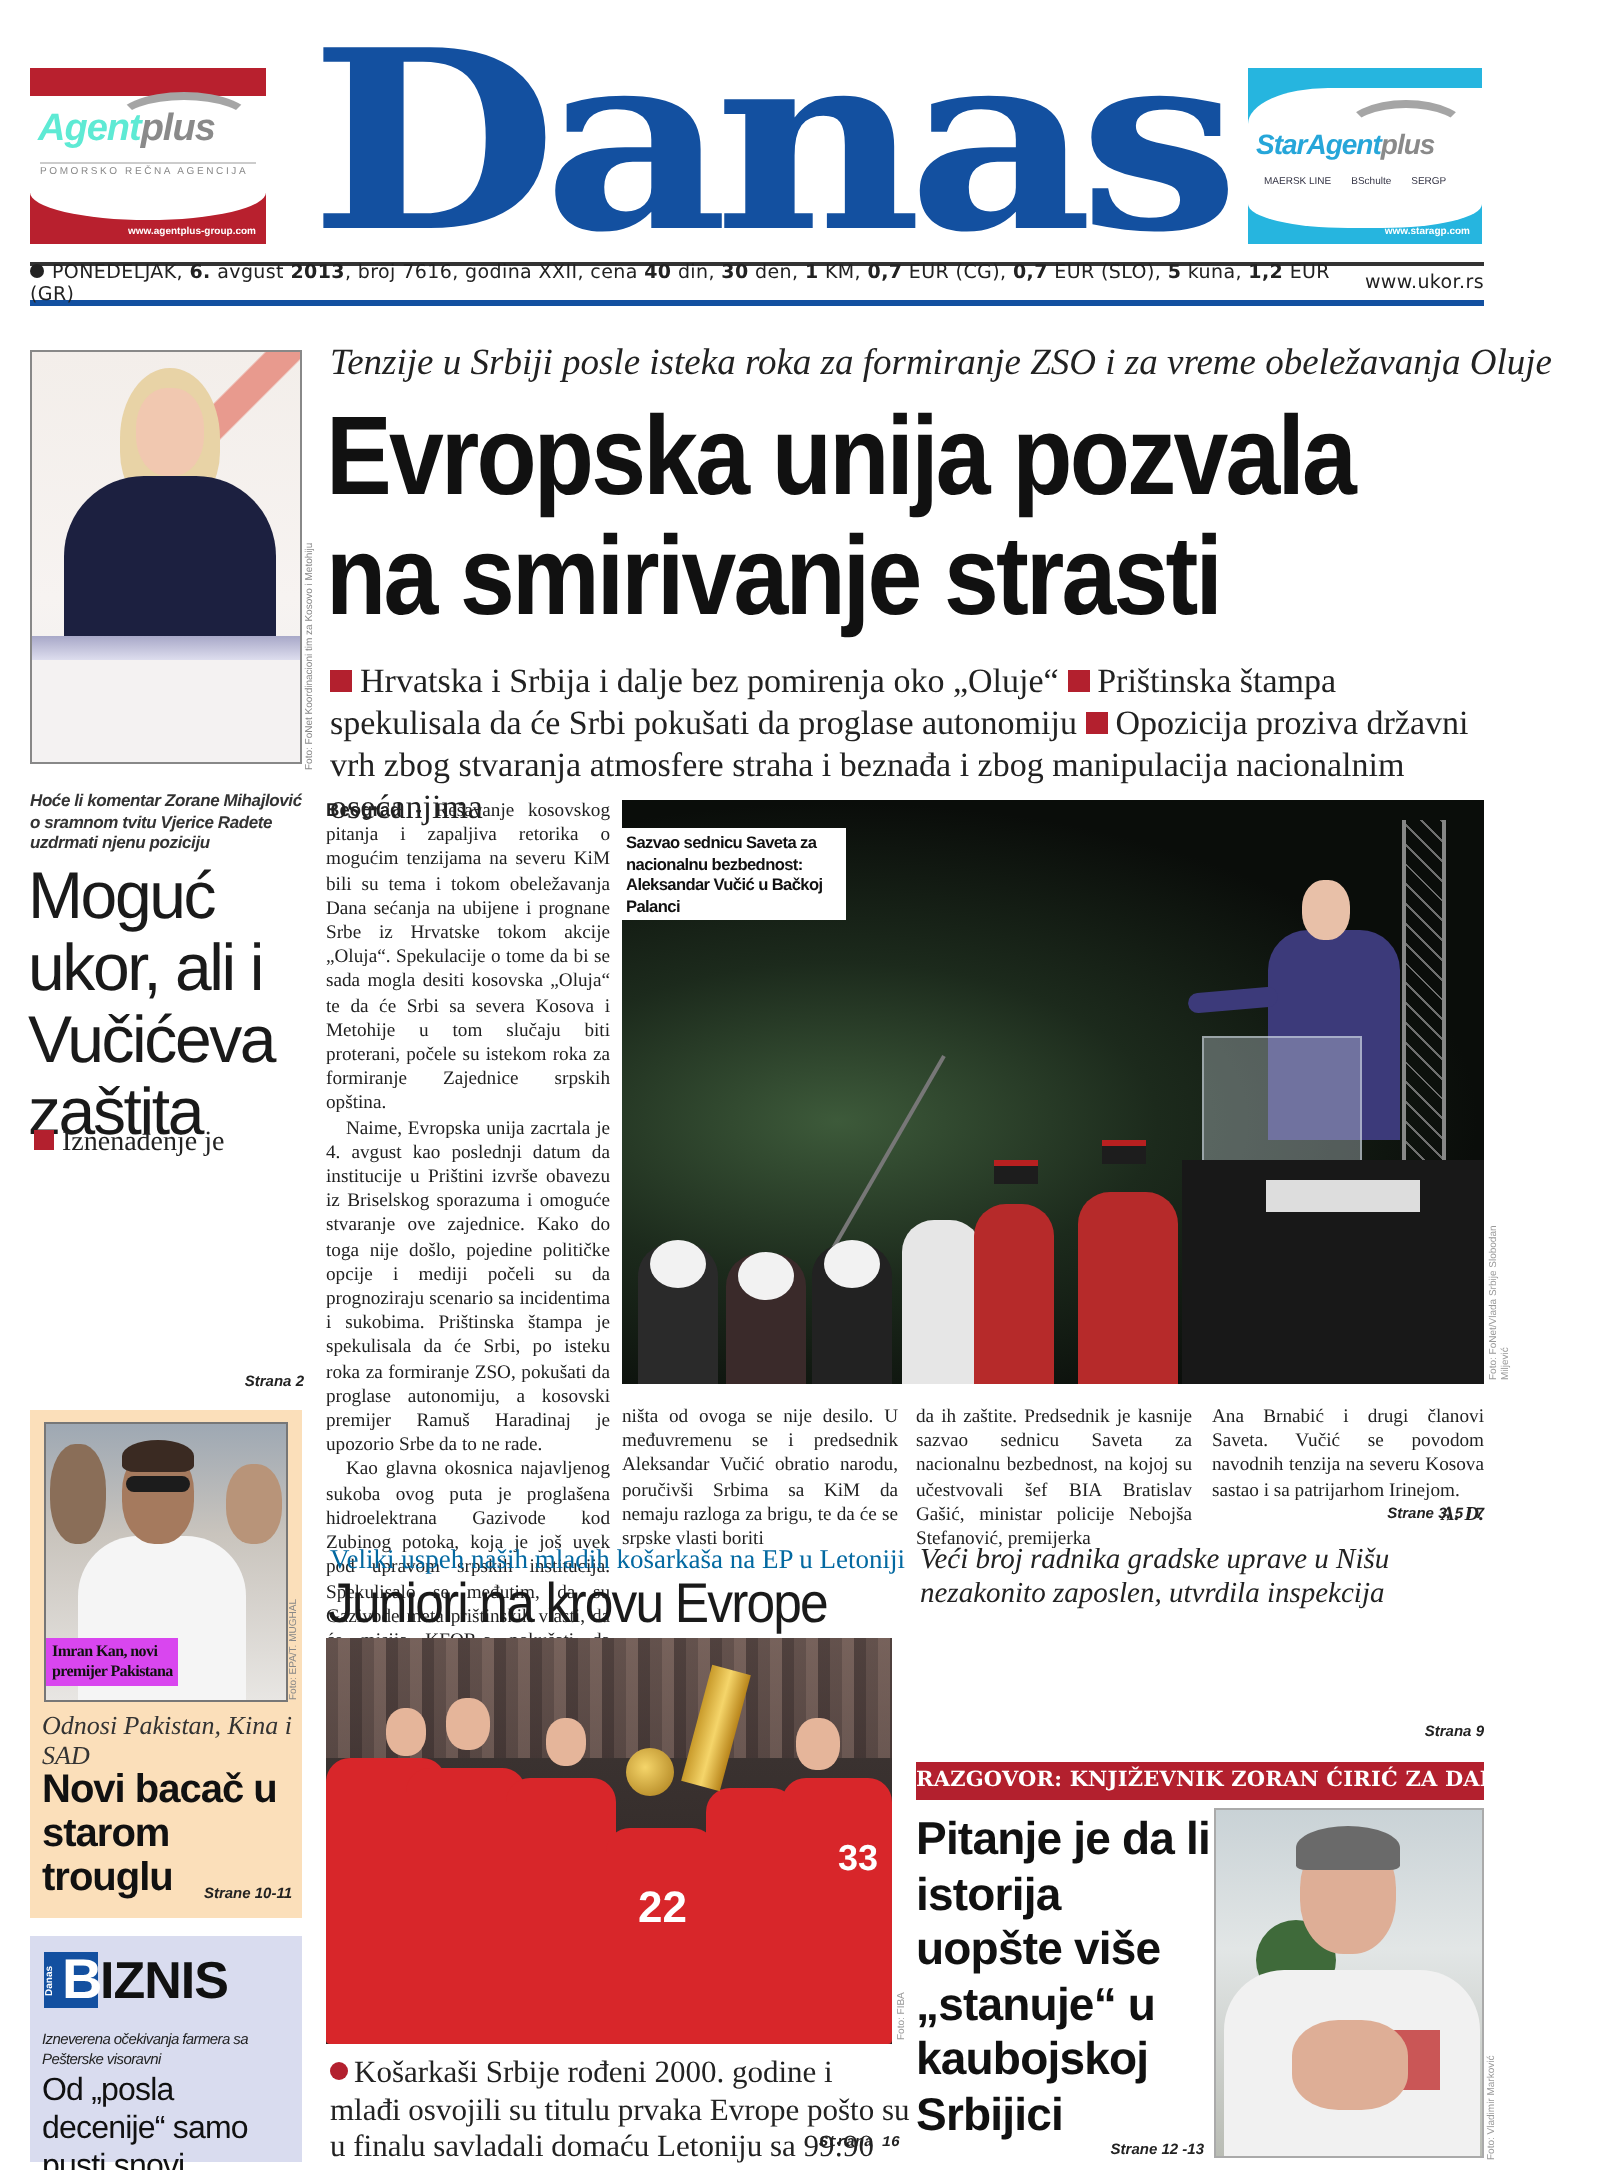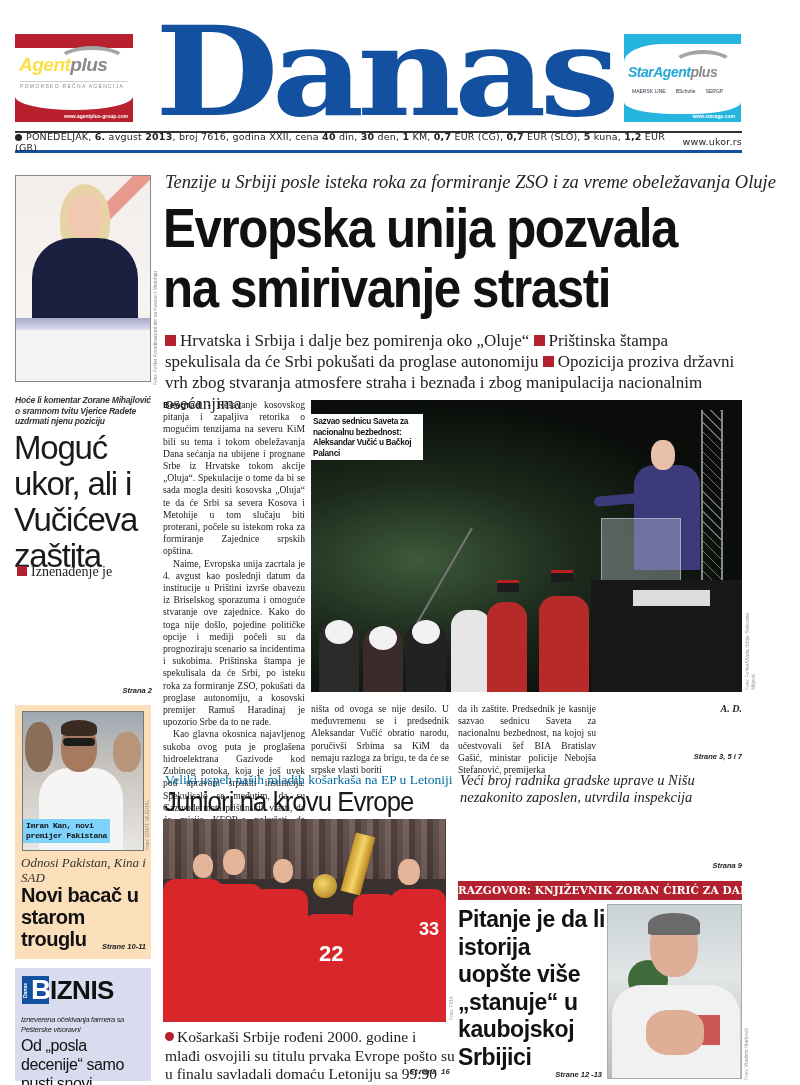--- a/index.html
+++ b/index.html
@@ -56,21 +56,21 @@
 
   
   .box-pak { left: 15px; top: 705px; width: 136px; height: 254px; background: #fbdfba; }
   .photo-imran { left: 22px; top: 711px; width: 122px; height: 140px; border: 1px solid #777; overflow: hidden; background: linear-gradient(180deg, #9ea8b3 0%, #c9c4bd 40%, #e8e6e3 100%); }
   .photo-imran .p1 { position: absolute; left: 2px; top: 10px; width: 28px; height: 50px; background: #8a6e58; border-radius: 45%; }
   .photo-imran .p3 { position: absolute; left: 90px; top: 20px; width: 28px; height: 40px; background: #b89479; border-radius: 45%; }
   .photo-imran .head { position: absolute; left: 38px; top: 12px; width: 36px; height: 48px; background: #a57a5e; border-radius: 45%; }
   .photo-imran .hair { position: absolute; left: 38px; top: 8px; width: 36px; height: 16px; background: #3a2a22; border-radius: 50% 50% 20% 20%; }
   .photo-imran .glasses { position: absolute; left: 40px; top: 26px; width: 32px; height: 8px; background: #1c1c1c; border-radius: 4px; }
   .photo-imran .shirt { position: absolute; left: 16px; top: 56px; width: 84px; height: 84px; background: #f5f5f5; border-radius: 30px 30px 0 0; }
-  .caption-imran { left: 23px; top: 819px; padding: 2px 3px; background: #7dd3fc; font-family: Liberation Mono, monospace; font-size: 8px; line-height: 10px; color: #111; font-weight: bold; letter-spacing: -0.3px; }
+  .caption-imran { left: 23px; top: 819px; padding: 2px 3px; background: #d946ef; font-family: Liberation Serif, serif; font-size: 8px; line-height: 10px; color: #111; font-weight: bold; letter-spacing: -0.3px; }
   .credit-imran { left: 144px; top: 780px; width: 7px; height: 70px; writing-mode: vertical-rl; transform: rotate(180deg); font-family: "Liberation Sans", sans-serif; font-size: 5px; color: #888; }
   .kicker-pak { left: 21px; top: 855px; width: 125px; font-style: italic; font-size: 13px; line-height: 15px; color: #333; }
   .headline-pak { left: 21px; top: 884px; width: 125px; font-family: "Liberation Sans", sans-serif; font-weight: bold; font-size: 20px; line-height: 22px; color: #111; letter-spacing: -0.5px; }
   .ref-pak { left: 88px; top: 942px; width: 58px; text-align: right; font-family: "Liberation Sans", sans-serif; font-weight: bold; font-style: italic; font-size: 7.5px; color: #222; }
 
   
   .box-biz { left: 15px; top: 968px; width: 136px; height: 113px; background: #d9dcef; }
   .biz-logo { left: 22px; top: 976px; display: flex; align-items: stretch; height: 28px; }
   .biz-logo .danas-tag { width: 9px; background: #1350a0; color: #fff; font-size: 5px; writing-mode: vertical-rl; transform: rotate(180deg); text-align: center; font-family: "Liberation Sans", sans-serif; font-weight: bold; }
   .biz-logo .b { width: 18px; background: #1350a0; color: #fff; font-family: "Liberation Sans", sans-serif; font-weight: bold; font-size: 28px; line-height: 28px; text-align: center; }
@@ -140,21 +140,21 @@
   .photo-ciric .print { position: absolute; left: 82px; top: 110px; width: 30px; height: 30px; background: #c03030; opacity: 0.8; }
   .photo-ciric .hands { position: absolute; left: 38px; top: 105px; width: 58px; height: 45px; background: #deae96; border-radius: 40%; }
   .credit-ciric { left: 743px; top: 1020px; width: 7px; height: 60px; writing-mode: vertical-rl; transform: rotate(180deg); font-family: "Liberation Sans", sans-serif; font-size: 5px; color: #999; }
 </style>
 </head>
 <body>
 
 <div class="abs ad-left">
   <div class="inner"></div>
   <div class="arc"></div>
-  <div class="brand"><span style="color:#fde047">Agent</span><span>plus</span></div>
+  <div class="brand"><span style="color:#5eead4">Agent</span><span>plus</span></div>
   <div class="sub">POMORSKO REČNA AGENCIJA</div>
   <div class="url">www.agentplus-group.com</div>
 </div>
 
 <div class="abs logo">Danas</div>
 
 <div class="abs ad-right">
   <div class="inner"></div>
   <div class="arc"></div>
   <div class="brand"><span style="color:#26a6d9">StarAgent</span><span>plus</span></div>
@@ -256,20 +256,21 @@
     <div class="singer" style="left:228px;height:96px;background:#b62a2a;width:50px;"></div>
     <div class="fez" style="left:240px;top:-10px;"></div>
   </div>
 </div>
 <div class="abs caption-rally" style="width:112px;">Sazvao sednicu Saveta za nacionalnu bezbednost: Aleksandar Vučić u Bačkoj Palanci</div>
 <div class="abs credit-rally">Foto: FoNet/Vlada Srbije Slobodan Miljević</div>
 
 <div class="abs body-col body-col2">ništa od ovoga se nije desilo. U međuvremenu se i predsednik Aleksandar Vučić obratio narodu, poručivši Srbima sa KiM da nemaju razloga za brigu, te da će se srpske vlasti boriti</div>
 <div class="abs body-col body-col3">da ih zaštite. Predsednik je kasnije sazvao sednicu Saveta za nacionalnu bezbednost, na kojoj su učestvovali šef BIA Bratislav Gašić, ministar policije Nebojša Stefanović, premijerka</div>
 <div class="abs body-col body-col4">
+  <span>Ana Brnabić i drugi članovi Saveta. Vučić se povodom navodnih tenzija na severu Kosova sastao i sa patrijarhom Irinejom.</span>
   <span class="byline">A. D.</span>
 </div>
 <div class="abs ref-main">Strane 3, 5 i 7</div>
 
 <div class="abs kicker-bb">Veliki uspeh naših mladih košarkaša na EP u Letoniji</div>
 <div class="abs headline-bb">Juniori na krovu Evrope</div>
 <div class="abs photo-bb">
   <div class="crowd"></div>
   <div class="jersey" style="left:0;top:60px;width:60px;height:143px;"></div>
   <div class="jersey" style="left:40px;top:65px;width:60px;height:138px;"></div>

